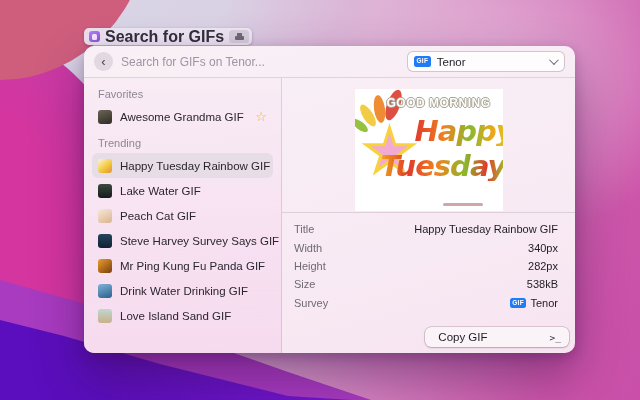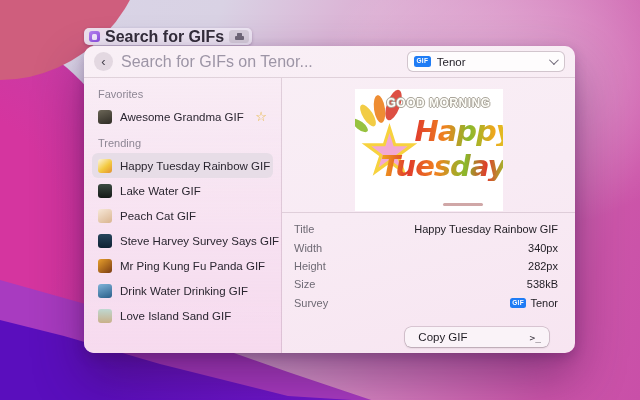--- a/index.html
+++ b/index.html
@@ -37,21 +37,21 @@
 
   
   .window{position:absolute;left:84px;top:46px;width:491px;height:307px;border-radius:10px;overflow:hidden;
     background:linear-gradient(165deg,#f9f0f6 0%,#f8ebf4 55%,#f7e5f1 100%);
     box-shadow:0 24px 50px rgba(55,12,70,.45),0 4px 12px rgba(55,12,70,.25);}
 
   .search-row{height:31px;display:flex;align-items:center;padding:0 10px;gap:8px;
     border-bottom:1px solid rgba(110,75,100,.18);}
   .back-btn{width:19px;height:19px;border-radius:50%;background:#e3d8e1;flex:0 0 auto;
     display:flex;align-items:center;justify-content:center;font-size:13px;line-height:1;color:#46414d;cursor:pointer;}
-  .search-input{flex:1;border:none;outline:none;background:transparent;font-size:16px;color:#2a2630;
+  .search-input{flex:1;border:none;outline:none;background:transparent;font-size:12px;color:#2a2630;
     font-family:"Liberation Sans","DejaVu Sans",sans-serif;padding:0;}
   .search-input::placeholder{color:#9d95a6;}
   .provider{width:158px;height:21px;flex:0 0 auto;display:flex;align-items:center;gap:6px;padding:0 8px 0 6px;
     background:rgba(255,255,255,.8);border:1px solid rgba(125,95,115,.35);border-radius:6px;
     box-sizing:border-box;cursor:pointer;}
   .gif-badge{background:#1f7cf5;color:#fff;font-size:6.5px;font-weight:bold;letter-spacing:.3px;
     padding:2px 2.5px;border-radius:2.5px;line-height:1;flex:0 0 auto;}
   .provider-label{font-size:11.5px;color:#211e26;flex:1;}
   .chev-down{width:6px;height:6px;border-right:1.5px solid #6f6878;border-bottom:1.5px solid #6f6878;
     transform:rotate(45deg) translateY(-2px);flex:0 0 auto;}
@@ -100,21 +100,21 @@
     -webkit-background-clip:text;background-clip:text;color:transparent;white-space:nowrap;}
   .word-happy{left:60px;top:28px;background-image:linear-gradient(92deg,#e03a2c 0%,#ef831f 30%,#8ab92c 55%,#f0a61c 80%,#cbd92a 100%);}
   .word-tuesday{left:26px;top:63px;background-image:linear-gradient(92deg,#f0a61c 0%,#e03a2c 22%,#ef831f 45%,#8ab92c 68%,#e03a2c 85%,#9ec42e 100%);text-align:center;}
   .watermark{position:absolute;right:20px;bottom:5px;width:40px;height:3px;border-radius:2px;background:rgba(150,60,60,.45);}
 
   .details-table{padding:7px 17px 0 12px;}
   .drow{height:18.4px;display:flex;align-items:center;justify-content:space-between;font-size:11px;}
   .dlabel{color:#6e6a74;}
   .dvalue{color:#1f1c23;display:flex;align-items:center;gap:4px;}
 
-  .actions{position:absolute;right:26px;bottom:7px;display:flex;align-items:flex-end;border-radius:6px;overflow:hidden;
+  .actions{position:absolute;right:6px;bottom:7px;display:flex;align-items:flex-end;border-radius:6px;overflow:hidden;
     background:#faf3f8;box-shadow:0 0 0 0.5px rgba(100,70,90,.4),0 1px 2px rgba(0,0,0,.18);gap:20px;}
   .copy-btn{padding:4px 13px;font-size:11.5px;color:#1f1c23;background:transparent;border:none;cursor:pointer;
     font-family:"Liberation Sans","DejaVu Sans",sans-serif;}
   .seg-div{width:1px;background:rgba(100,70,90,.28);}
   .term-btn{padding:4px 8px;font-size:9.5px;color:#3a353f;background:transparent;border:none;cursor:pointer;
     font-family:"DejaVu Sans Mono","Liberation Mono",monospace;display:flex;align-items:center;}
 </style>
 </head>
 <body>
 

